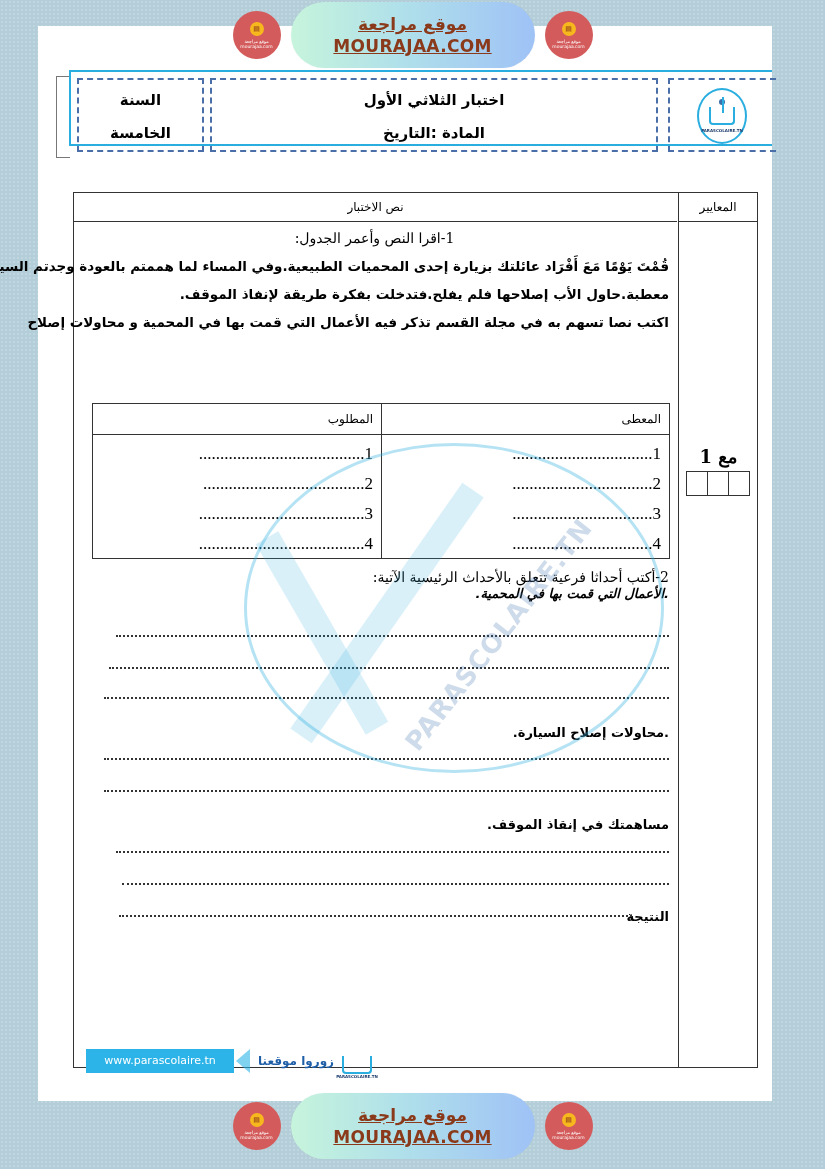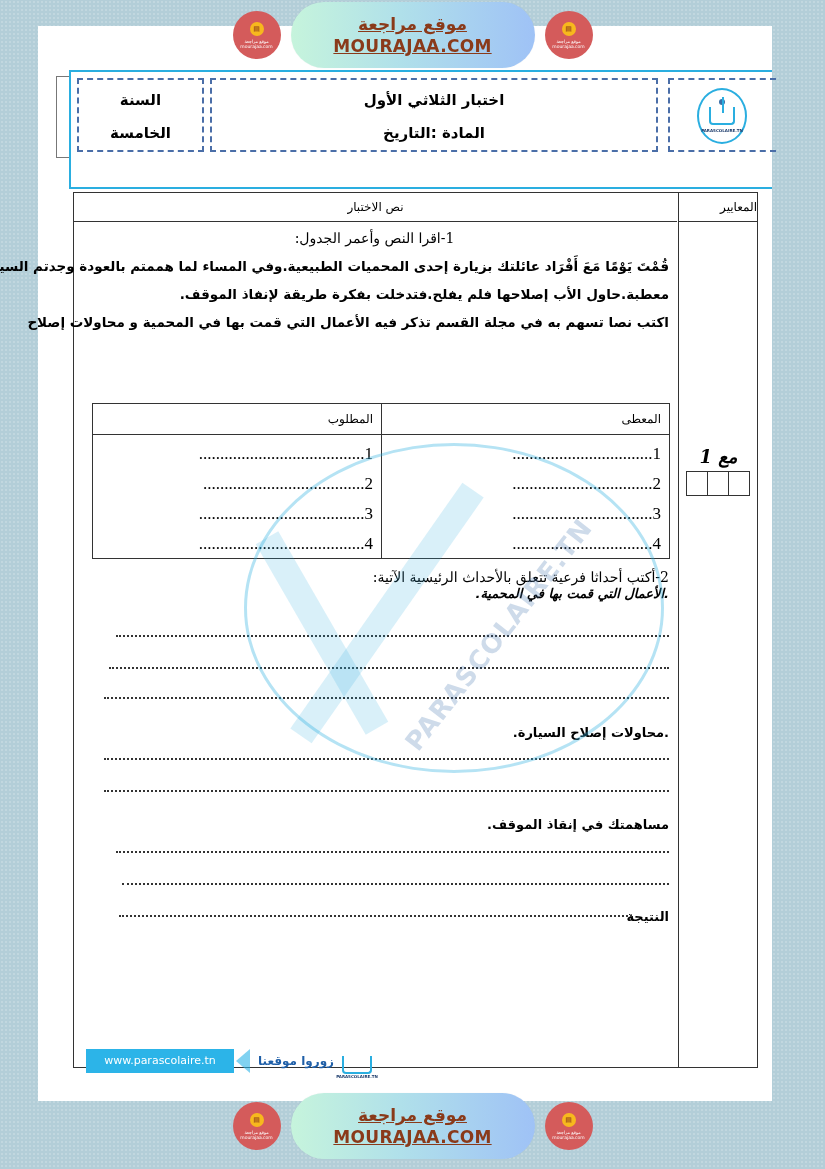--- a/index.html
+++ b/index.html
@@ -48,21 +48,21 @@
       font-size: 7px; color: #8a3a1a; font-family: "DejaVu Sans", sans-serif; margin-bottom: 3px;
     }
     .badge-txt { font-size: 4.5px; color: #fff; font-family: "DejaVu Sans", sans-serif; line-height: 5px; text-align: center; }
 
     
     .hdr-outer-left {
       position: absolute; left: 18px; top: 50px; width: 14px; height: 82px;
       border: 1px solid #777; border-right: none;
     }
     .hdr {
-      position: absolute; left: 31px; top: 44px; width: 703px; height: 119px;
+      position: absolute; left: 31px; top: 44px; width: 703px; height: 76px;
       border: 2px solid #2aaee0; border-right: none;
     }
     .dash { position: absolute; border: 2px dashed #4a6ea8; }
     .dash.year { left: 6px; top: 6px; width: 127px; height: 74px; }
     .dash.title { left: 139px; top: 6px; width: 448px; height: 74px; }
     .dash.logo { left: 597px; top: 6px; width: 108px; height: 74px; border-right: none; }
     .hdr-text {
       font-family: "DejaVu Sans", sans-serif; font-weight: bold; font-size: 15px;
       direction: rtl; text-align: center; line-height: 26px; color: #000;
     }
@@ -85,21 +85,21 @@
     }
     .col-crit {
       position: absolute; right: 0; top: 0; width: 79px; height: 100%;
       border-left: 1px solid #333;
     }
     .col-text { position: absolute; left: 0; top: 0; right: 80px; height: 100%; }
     .th {
       height: 29px; border-bottom: 1px solid #333;
       font-size: 12px; direction: rtl; text-align: center; line-height: 28px;
     }
-    .col-crit .th { text-align: right; }
+    .col-crit .th { text-align: center; }
     .crit-block { position: absolute; left: 0; width: 79px; text-align: center; }
     .crit-label { font-size: 18px; font-weight: bold; direction: rtl; font-family: "DejaVu Serif", serif; }
     .crit-boxes { display: flex; justify-content: center; margin-top: 4px; }
     .crit-box { width: 22px; height: 25px; border: 1px solid #333; margin-left: -1px; }
 
     .content { direction: rtl; padding: 0 8px 0 6px; }
     .line { font-size: 14.5px; line-height: 28px; white-space: nowrap; color: #000; }
     .line.bold { font-weight: bold; font-family: "DejaVu Sans", sans-serif; font-size: 13.5px; }
     .line.q { font-size: 14px; text-align: center; }
 
@@ -204,21 +204,21 @@
 
   <div class="main">
 
     <div class="wm" style="left:170px; top:250px;"></div>
     <div class="wm-shape" style="left:300px; top:270px; height:300px;"></div>
     <div class="wm-shape" style="left:235px; top:330px; height:220px; transform: rotate(-30deg);"></div>
     <div class="wm-text" style="left:325px; top:545px;">PARASCOLAIRE.TN</div>
 
     <div class="col-crit">
       <div class="th">المعايير</div>
-      <div class="crit-block" style="top:253px;font-style:italic;">
+      <div class="crit-block" style="top:253px;">
         <div class="crit-label">مع 1</div>
         <div class="crit-boxes">
           <div class="crit-box"></div>
           <div class="crit-box"></div>
           <div class="crit-box"></div>
         </div>
       </div>
     </div>
 
     <div class="col-text">

